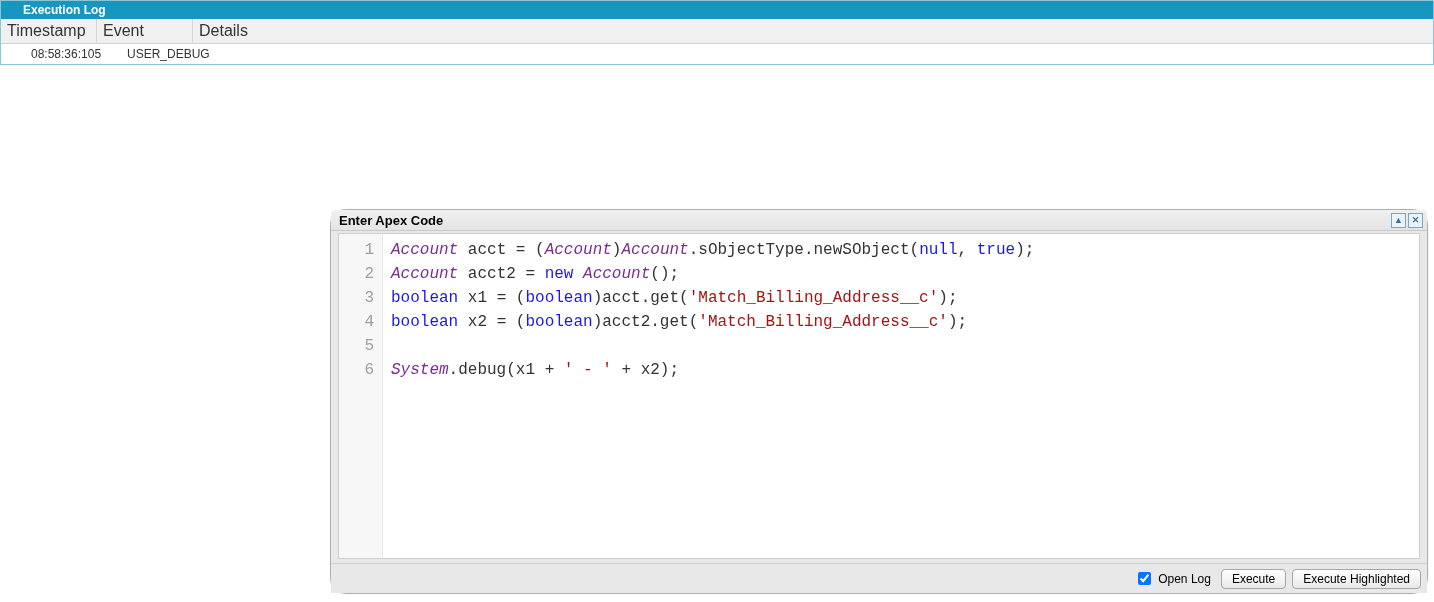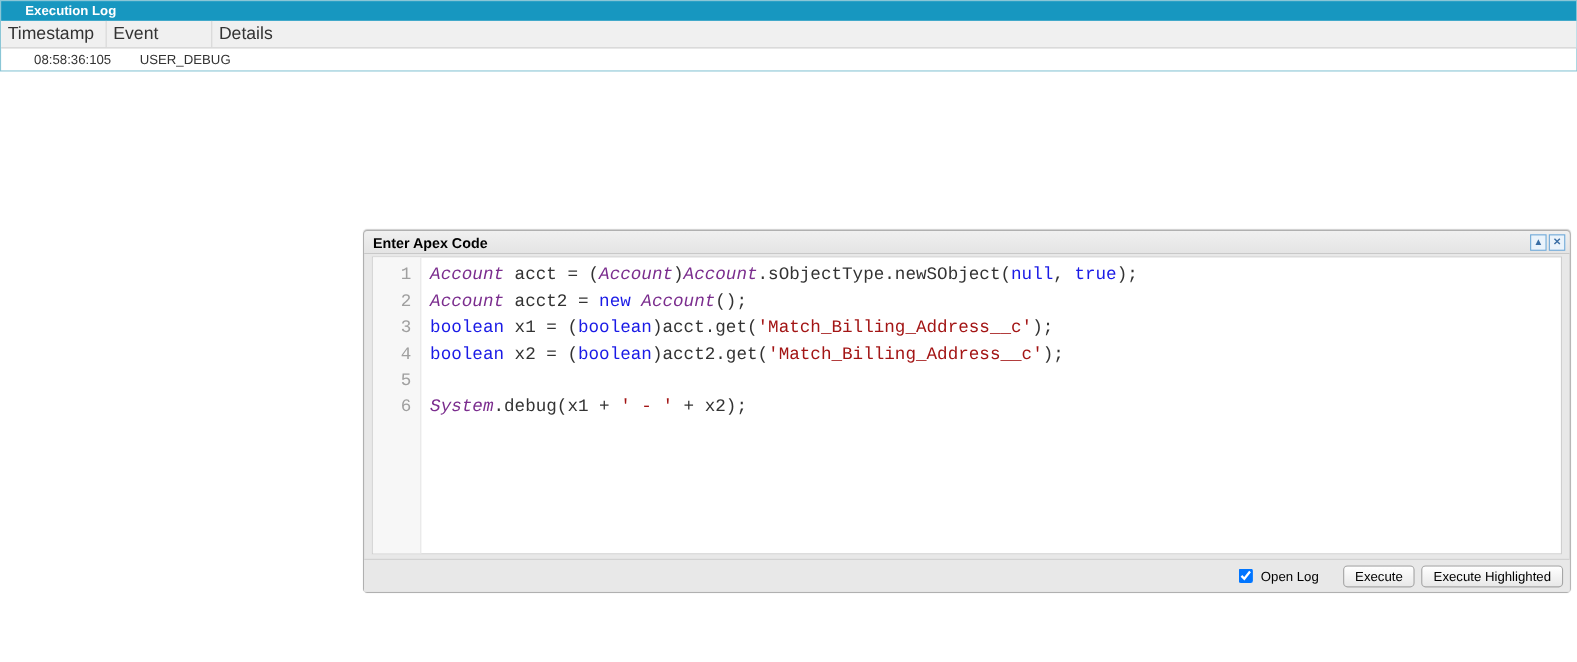--- a/index.html
+++ b/index.html
@@ -43,23 +43,23 @@
     padding: 3px 6px;
     font-size: 12px;
     color: #333;
   }
 
   .apex-window {
     position: absolute;
     left: 330px;
     top: 209px;
     width: 1098px;
-    height: 330px;
+    height: 385px;
     border: 1px solid #b0b0b0;
-    border-radius: 4px;
+    border-radius: 16px;
     background: #e8e8e8;
     box-shadow: 0 0 1px rgba(0,0,0,0.2);
   }
   .apex-title {
     display: flex;
     align-items: center;
     padding: 2px 4px 2px 8px;
     font-weight: bold;
     font-size: 13px;
     height: 21px;
@@ -117,21 +117,21 @@
     left: 0; right: 0; bottom: 0;
     height: 30px;
     display: flex;
     align-items: center;
     justify-content: flex-end;
     gap: 6px;
     padding: 0 6px;
     background: #e8e8e8;
     border-top: 1px solid #d0d0d0;
   }
-  .ck { display: flex; align-items: center; gap: 4px; font-size: 12px; margin-right: 16px;}
+  .ck { display: flex; align-items: center; gap: 4px; font-size: 12px; margin-right: 4px;}
   .btn {
     font-size: 12px;
     padding: 2px 10px;
     border: 1px solid #a6a6a6;
     border-radius: 4px;
     background: linear-gradient(#ffffff,#e8e8e8);
     cursor: pointer;
   }
 </style>
 </head>

